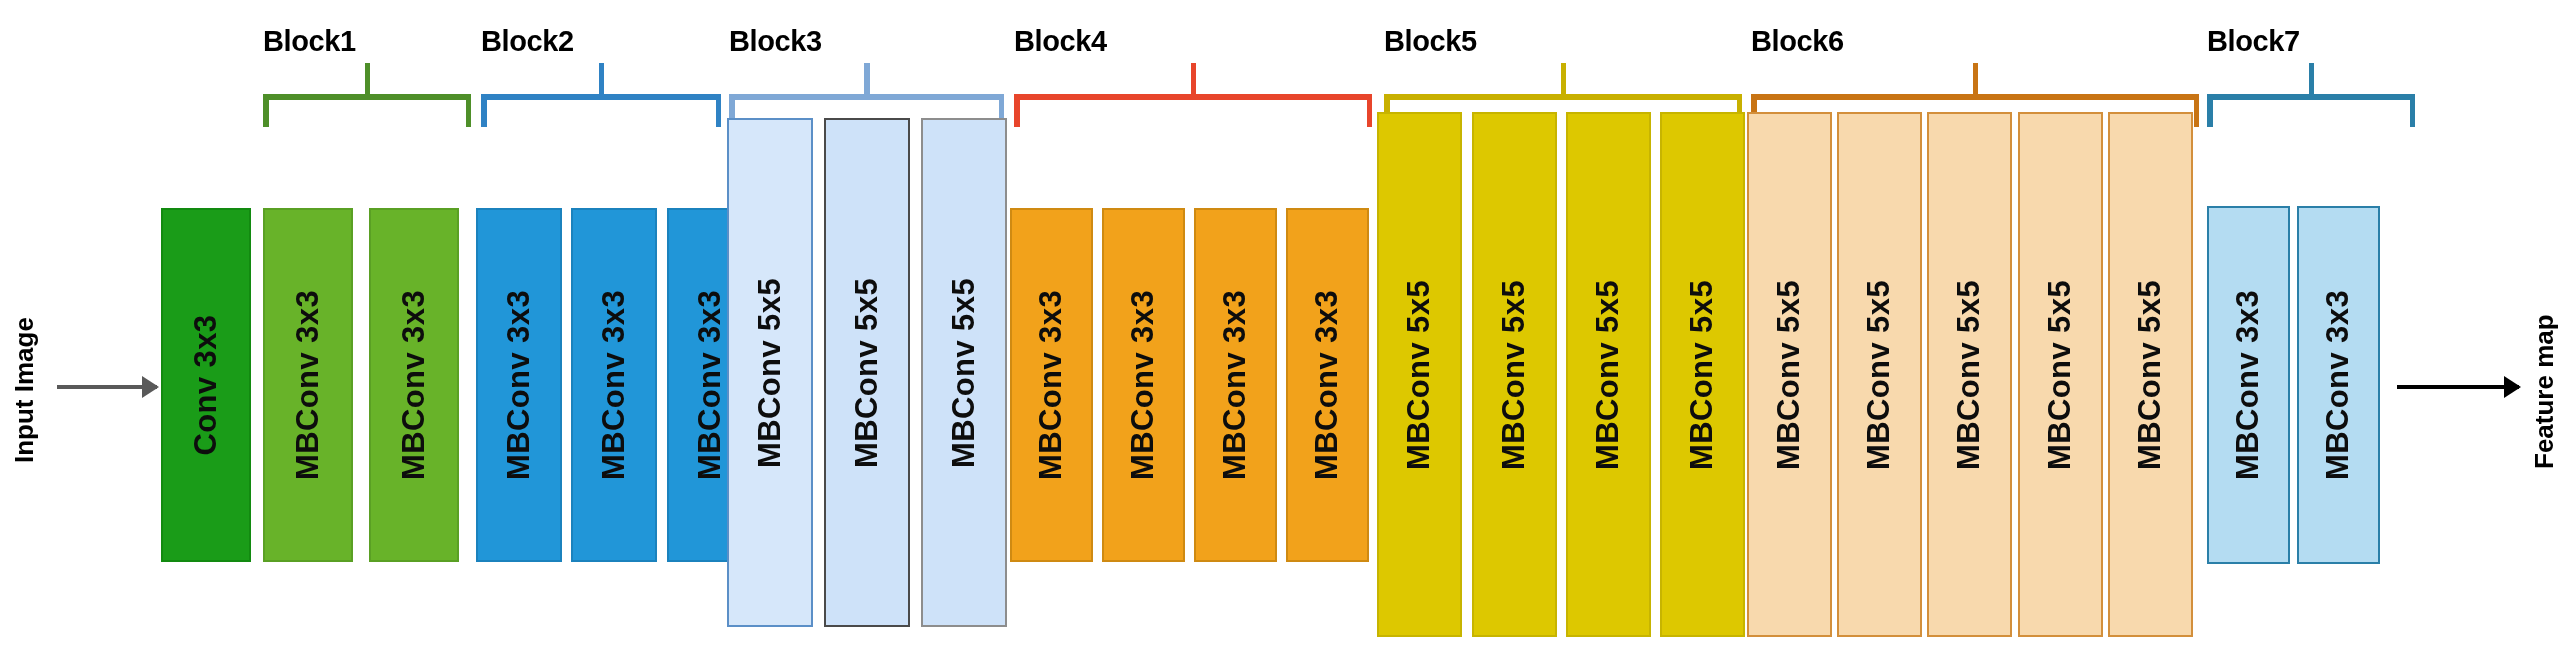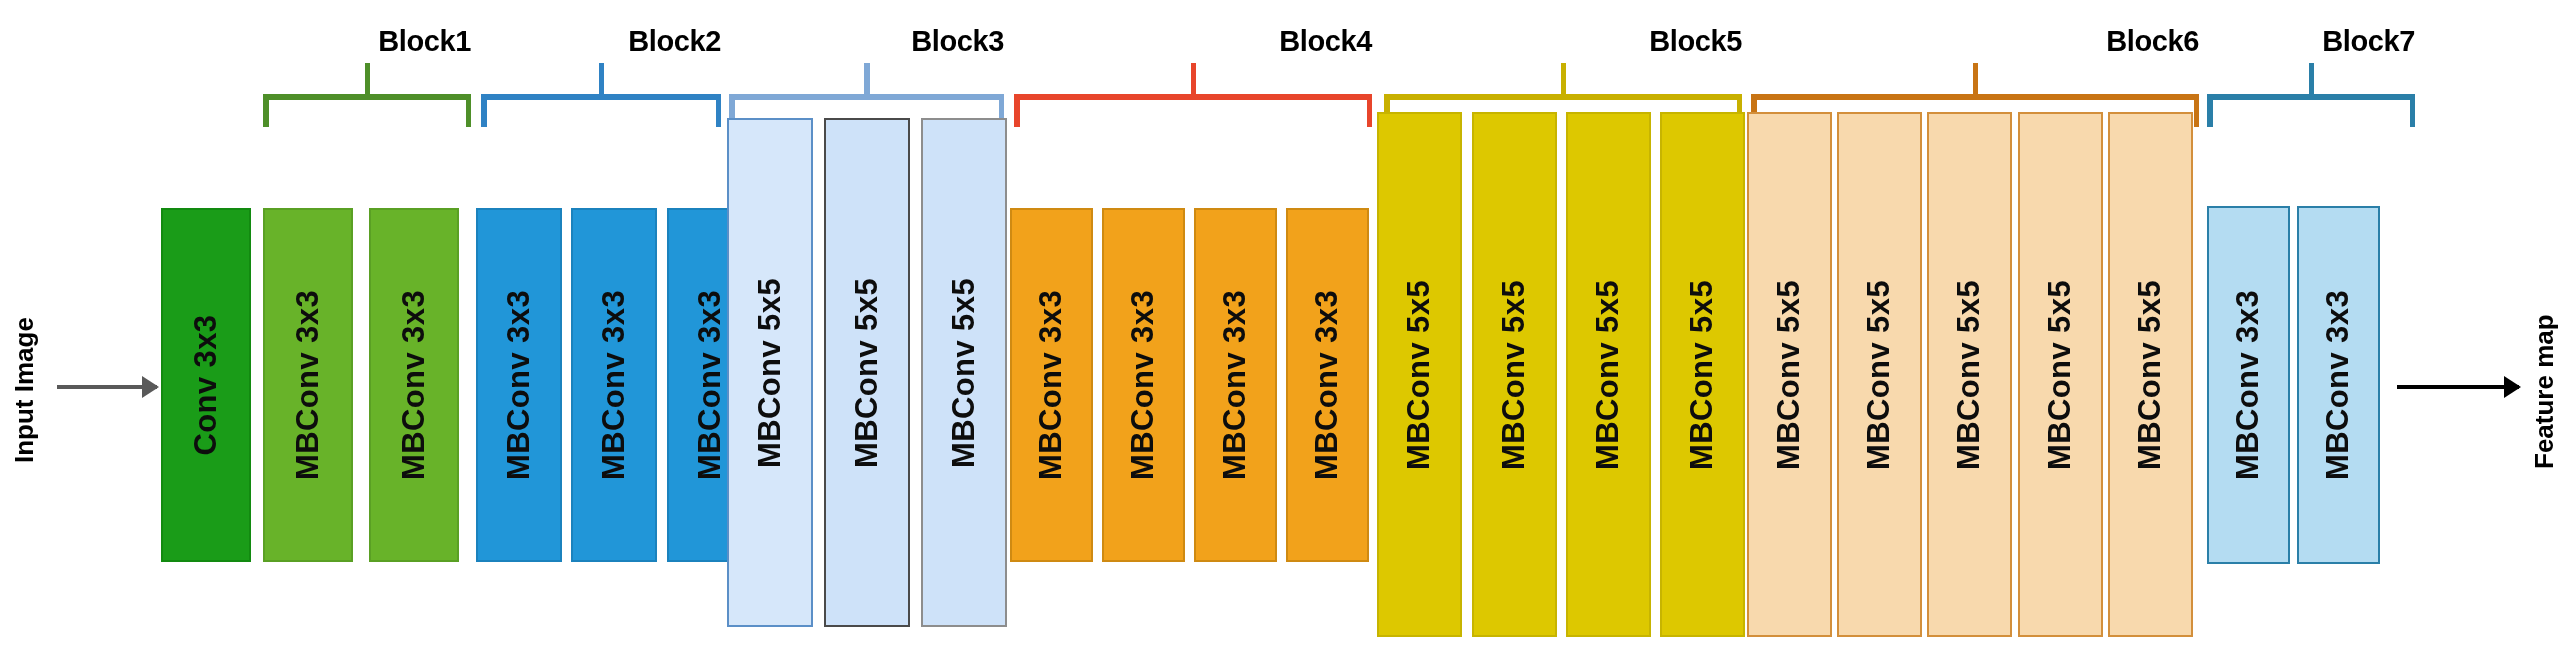--- a/index.html
+++ b/index.html
@@ -34,21 +34,21 @@
     width:5.5px;
     height:33px;
     left:50%;
     margin-left:-2.4px;
   }
   .blk-label{
     position:absolute;
     top:-55px;
     left:0;
     width:100%;
-    text-align:right;
+    text-align:left;
     font-size:29px;
     font-weight:bold;
     color:#000000;
     letter-spacing:-0.4px;
     white-space:nowrap;
     font-family:"Liberation Sans", sans-serif;
   }
   
   .bar{
     position:absolute;

